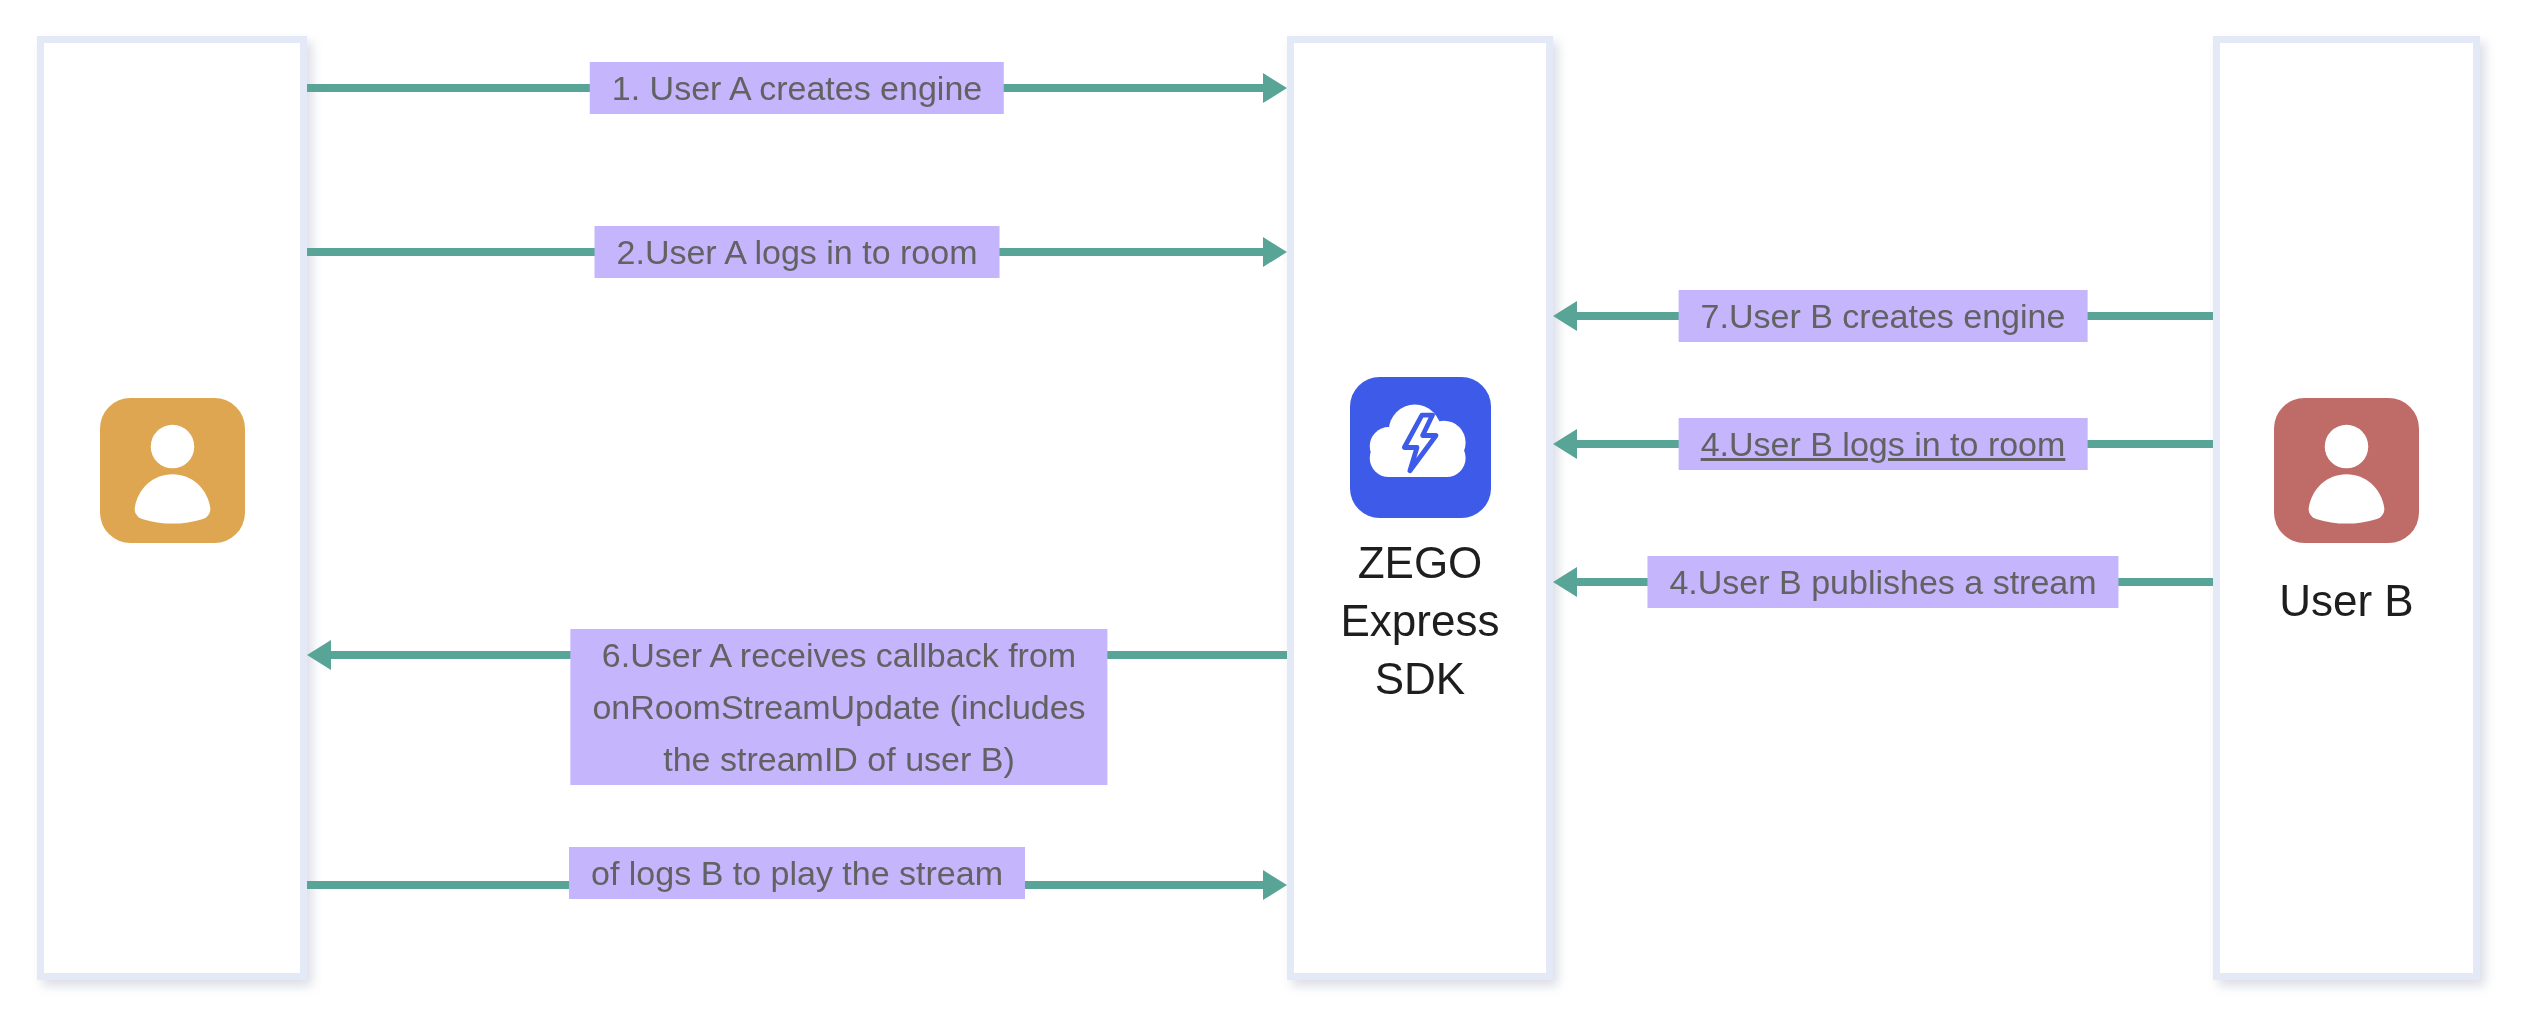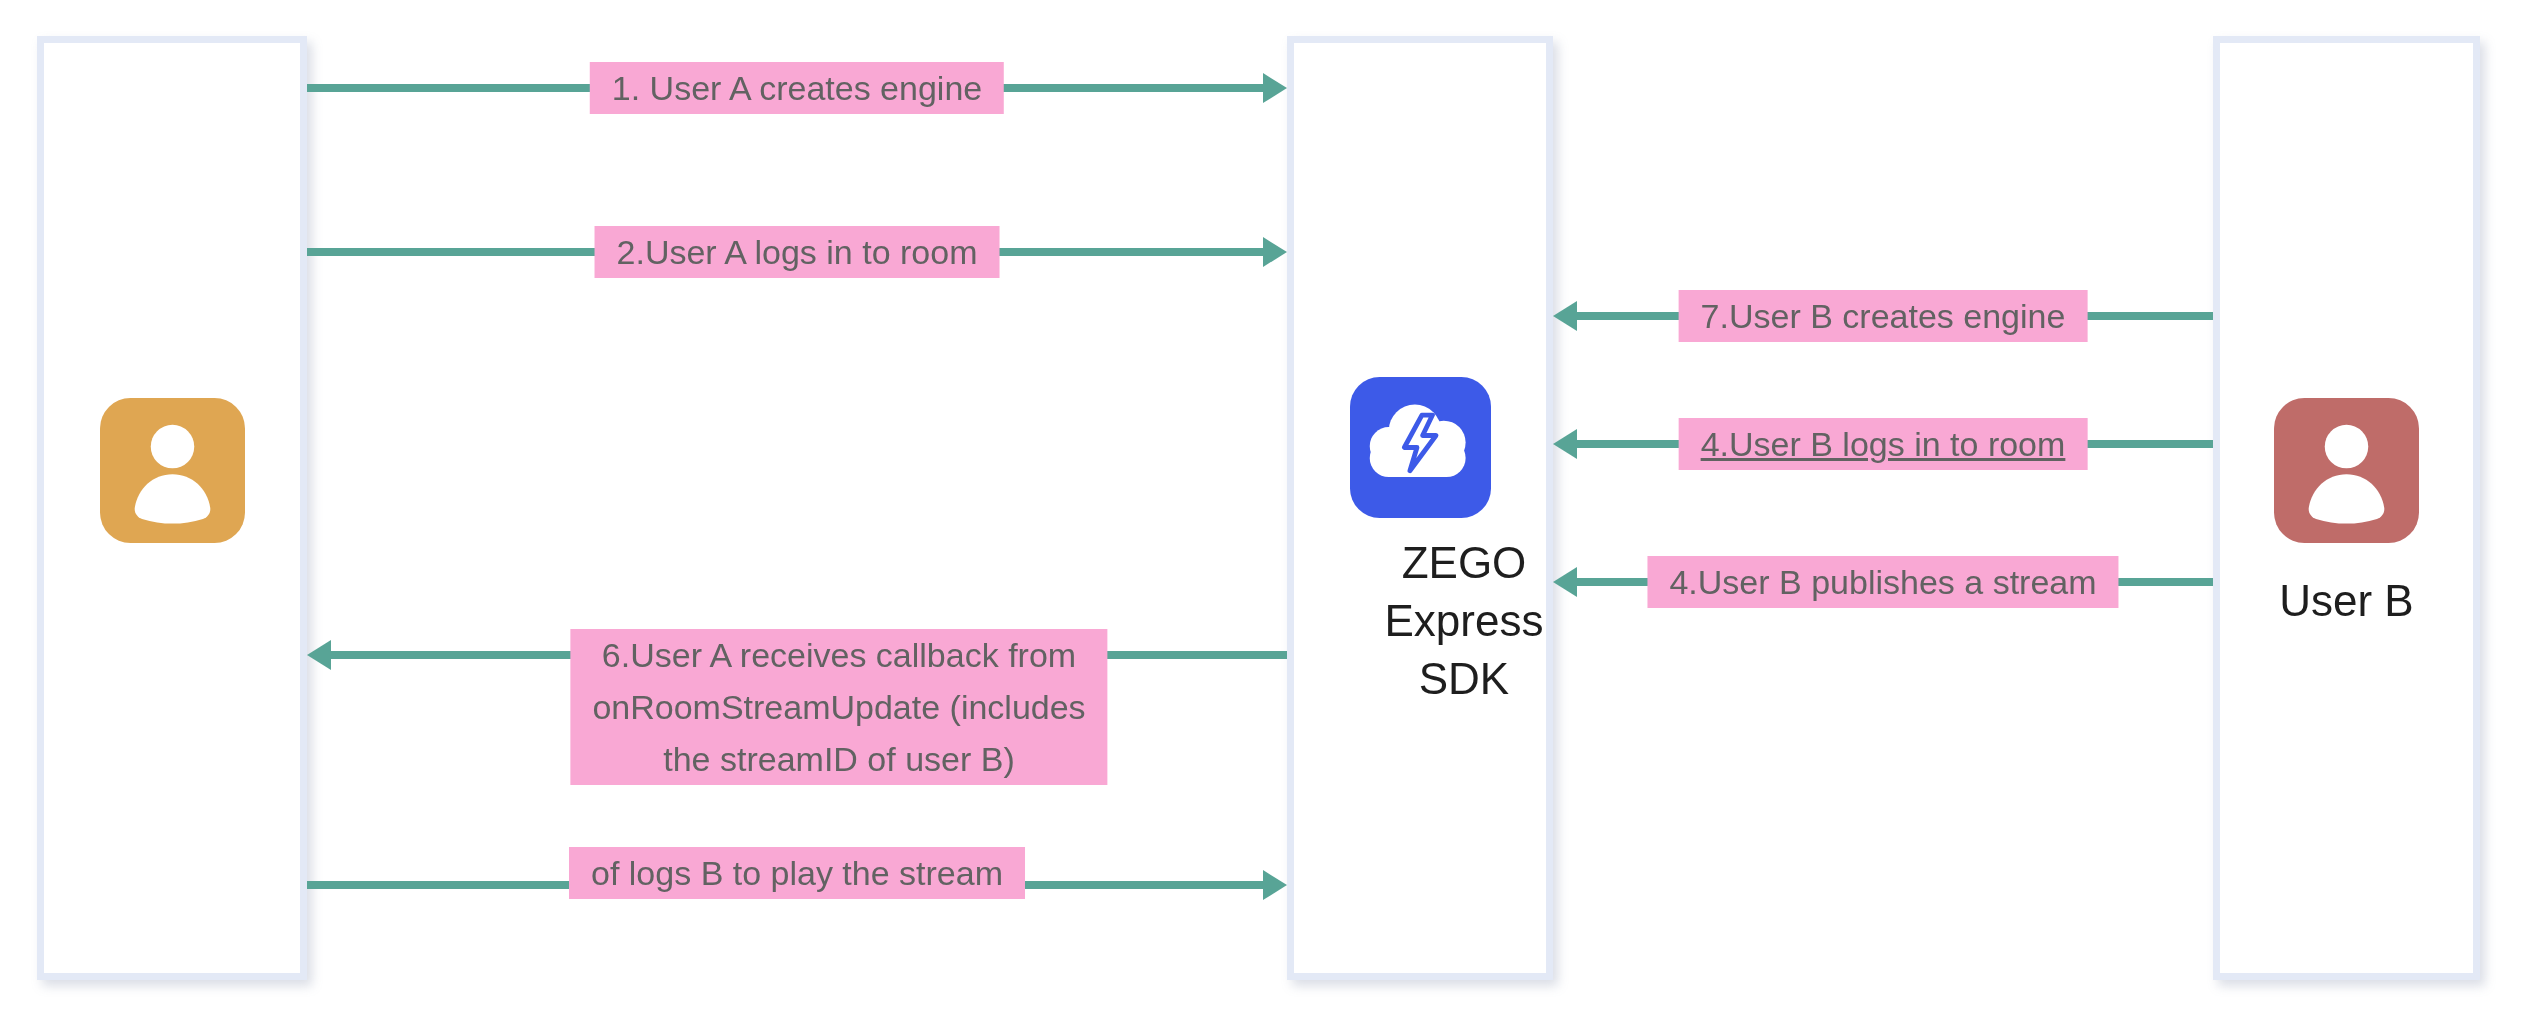--- a/index.html
+++ b/index.html
@@ -8,30 +8,30 @@
        font-family:"Liberation Sans","DejaVu Sans",sans-serif;}
   #canvas{position:absolute;left:0;top:0;width:2544px;height:1036px;overflow:hidden;}
 
   .node-box{position:absolute;top:36px;height:944px;background:#fff;
             border:7px solid var(--border,#e3e9f6);box-sizing:border-box;
             box-shadow:5px 6px 10px rgba(125,135,165,.28);}
   .node-icon{position:absolute;}
   .node-icon svg{display:block;width:100%;height:100%;}
   .node-label{position:absolute;font-size:44px;color:var(--nodetext,#1e1e1e);
               text-align:center;line-height:50px;}
-  .node-label.multi{line-height:58px;padding-left:44px;}
+  .node-label.multi{line-height:58px;}
 
   .arrow-line{position:absolute;height:8px;background:var(--arrow,#58a496);}
   .arrow-head-right{position:absolute;width:0;height:0;
     border-top:15px solid transparent;border-bottom:15px solid transparent;
     border-left:24px solid var(--arrow,#58a496);}
   .arrow-head-left{position:absolute;width:0;height:0;
     border-top:15px solid transparent;border-bottom:15px solid transparent;
     border-right:24px solid var(--arrow,#58a496);}
-  .arrow-label{position:absolute;background:#f9a8d4;padding:0 22px;
+  .arrow-label{position:absolute;background:#c4b5fd;padding:0 22px;
     font-size:34px;line-height:52px;color:var(--labeltext,#626262);
     text-align:center;white-space:nowrap;}
 </style>
 </head>
 <body>
 
 <div id="canvas">
 
   <div class="node-box" style="left:37px;width:270px;"></div>
   <div class="node-box" style="left:1287px;width:266px;"></div>

